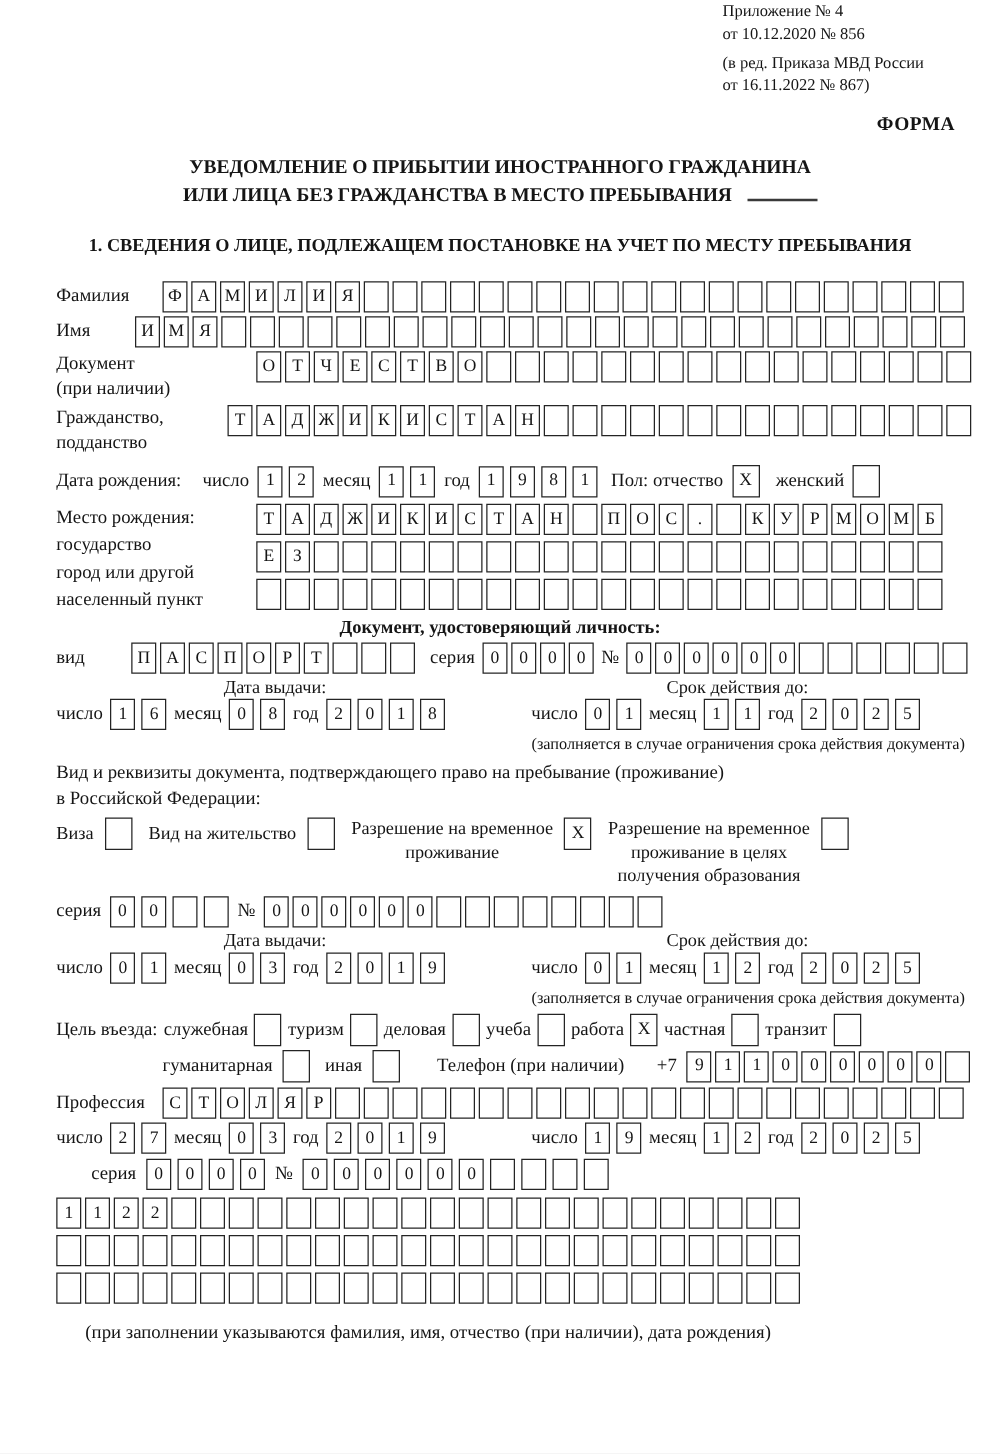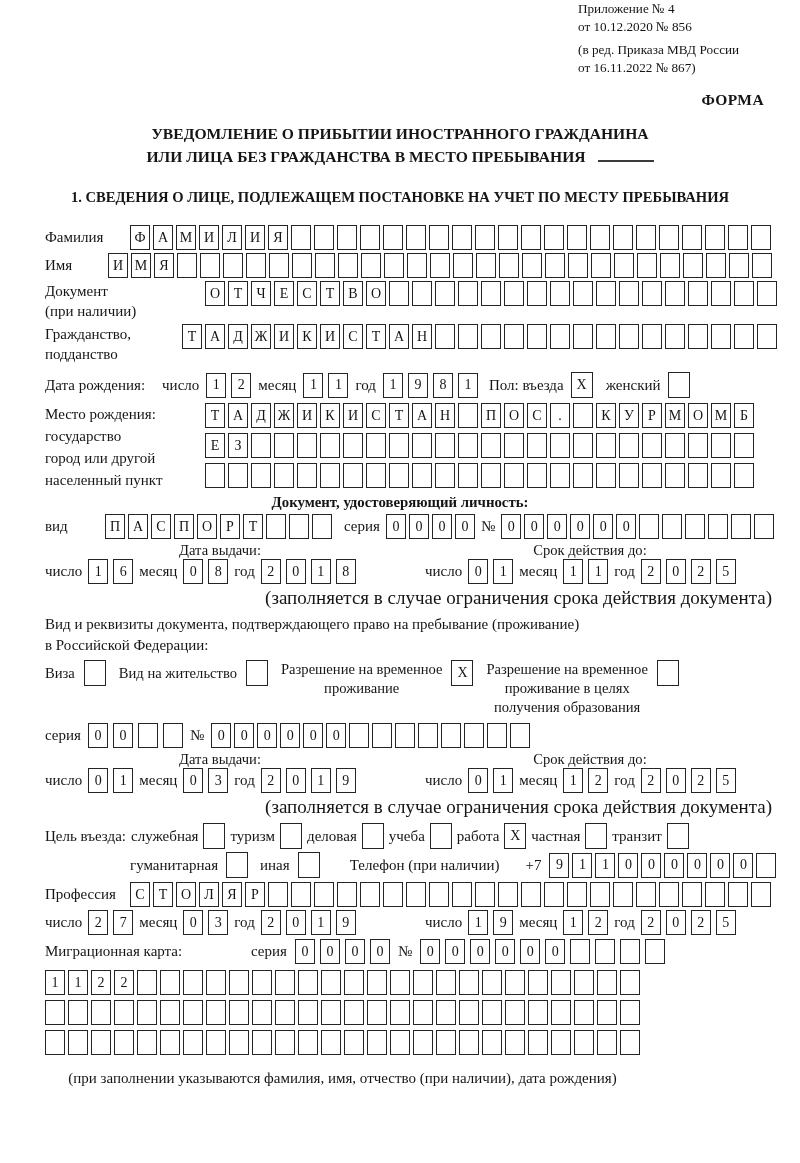--- a/index.html
+++ b/index.html
@@ -22,21 +22,21 @@
   .cbx .cell{width:22px;height:26px;}
   .stack{display:flex;flex-direction:column;gap:5px;}
   .dochead{margin:3px 0 3px 0;text-align:center;font-weight:bold;font-size:14.8px;}
   .dhdrs{margin-left:45px;font-size:14.6px;display:flex;}
   .dh1{display:inline-block;width:350px;text-align:center;}
   .dh2{display:inline-block;width:330px;text-align:center;margin-left:30px;}
   .dgrp{display:flex;align-items:center;gap:6px;}
   .dgrp .dlbl{font-size:15px;}
   .dgrp.left{width:350px;}
   .dgrp.right{margin-left:30px;}
-  .vnote{margin:1px 0 5px 45px;width:727px;text-align:right;font-size:19px;}
+  .vnote{margin:1px 0 5px 45px;width:727px;text-align:right;font-size:13px;}
   .intro{margin-left:45px;font-size:15px;line-height:21px;}
   .opts{display:flex;align-items:flex-start;margin:4px 0 6px 45px;column-gap:13px;}
   .opt{display:flex;align-items:flex-start;column-gap:9px;}
   .opt .olines{text-align:center;font-size:14.6px;line-height:19px;}
   .prow{display:flex;align-items:center;margin:2px 0 3px 45px;column-gap:5px;flex-wrap:nowrap;}
   .prow .plbl{font-size:15px;}
   .gnote{margin:2px 0 0 160px;text-align:center;font-size:15px;}
 </style>
 </head>
 <body>
@@ -209,21 +209,21 @@
         <span class="cell">1</span>
         <span class="cell">1</span>
       </span>
     <span class="lbl">год</span>
     <span class="cells sp">
         <span class="cell">1</span>
         <span class="cell">9</span>
         <span class="cell">8</span>
         <span class="cell">1</span>
       </span>
-    <span class="lbl" style="margin-left:4px;">Пол: въезда</span>
+    <span class="lbl" style="margin-left:4px;">Пол: отчество</span>
     <span class="cells cbx">
         <span class="cell">X</span>
       </span>
     <span class="lbl" style="margin-left:6px;">женский</span>
     <span class="cells cbx">
         <span class="cell"></span>
       </span>
   </div>
 
   <div class="frow" style="margin-top:5px;">
@@ -635,21 +635,20 @@
       <span class="cells sp">
           <span class="cell">2</span>
           <span class="cell">0</span>
           <span class="cell">2</span>
           <span class="cell">5</span>
         </span>
     </span>
   </div>
 
   <div class="frow" style="margin-top:4px;align-items:center;column-gap:8px;">
-    <span class="lbl" style="width:170px;">Миграционная карта:</span>
     <span class="lbl" style="margin-left:28px;">серия</span>
     <span class="cells sp">
         <span class="cell">0</span>
         <span class="cell">0</span>
         <span class="cell">0</span>
         <span class="cell">0</span>
       </span>
     <span class="lbl">№</span>
     <span class="cells sp">
         <span class="cell">0</span>

